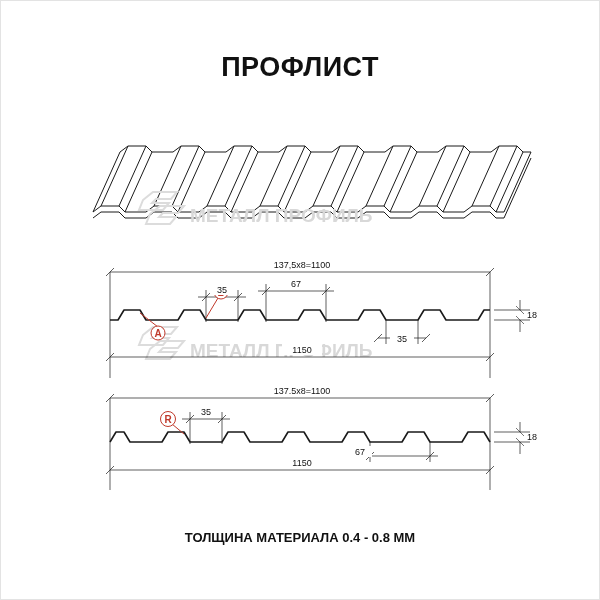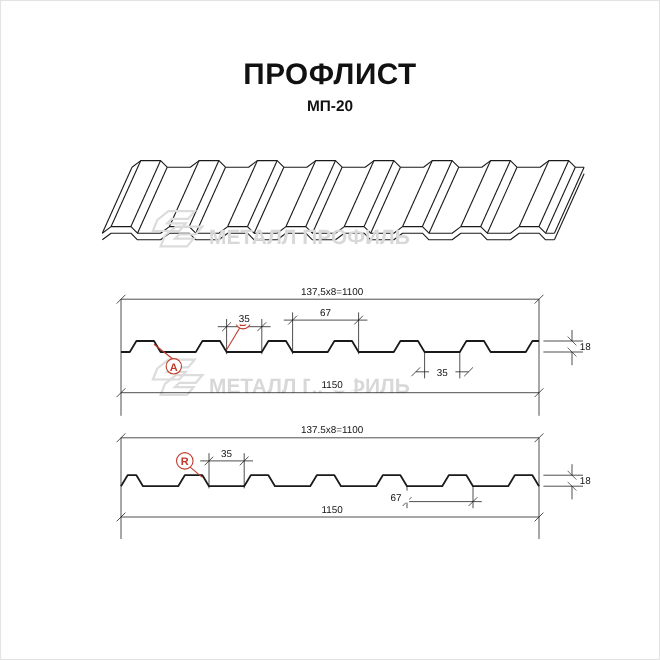--- a/index.html
+++ b/index.html
@@ -86,21 +86,21 @@
   }
 </style>
 </head>
 <body>
 
 <div class="page">
 
   <div class="border-frame"></div>
 
   <div class="title">ПРОФЛИСТ</div>
-  <div class="subtitle">МП-20</div>
+  <div class="footer">ТОЛЩИНА МАТЕРИАЛА 0.4 - 0.8 ММ</div>
 
   <svg class="layer" viewBox="0 0 600 600">
     <g fill="none" stroke="#1a1a1a" stroke-width="1" stroke-linejoin="round">
 
       <path d="M120 152 L128 146 L146 146 L152 152 L173 152 L181 146 L199 146 L205 152 L226 152
                L234 146 L252 146 L258 152 L279 152 L287 146 L305 146 L311 152 L332 152
                L340 146 L358 146 L364 152 L385 152 L393 146 L411 146 L417 152 L438 152
                L446 146 L464 146 L470 152 L491 152 L499 146 L517 146 L523 152 L531 152"></path>
 
       <path d="M93 212 L101 206 L119 206 L125 212 L146 212 L154 206 L172 206 L178 212 L199 212

